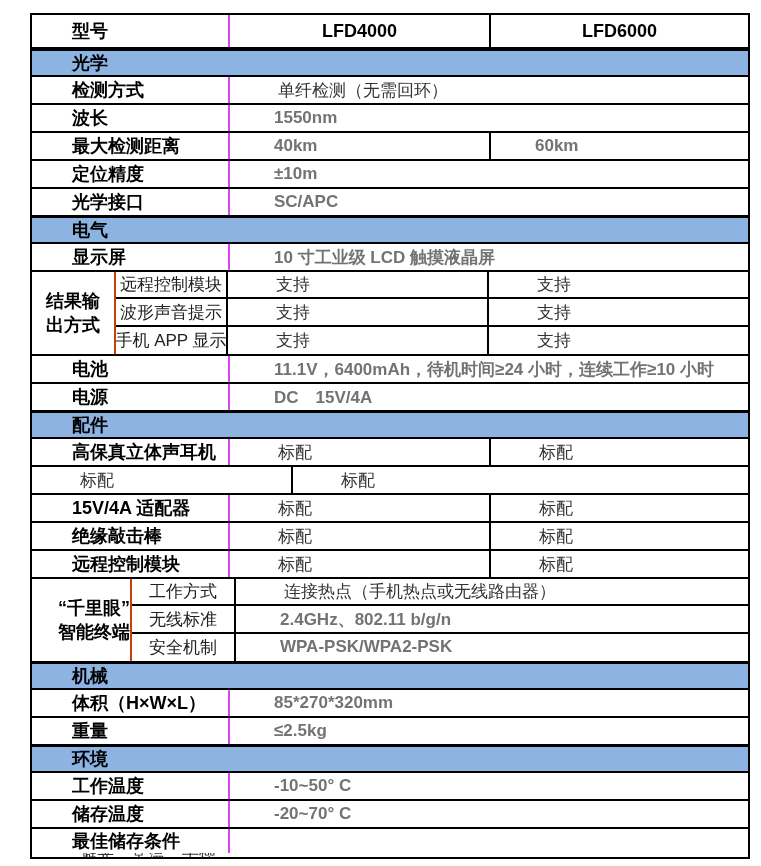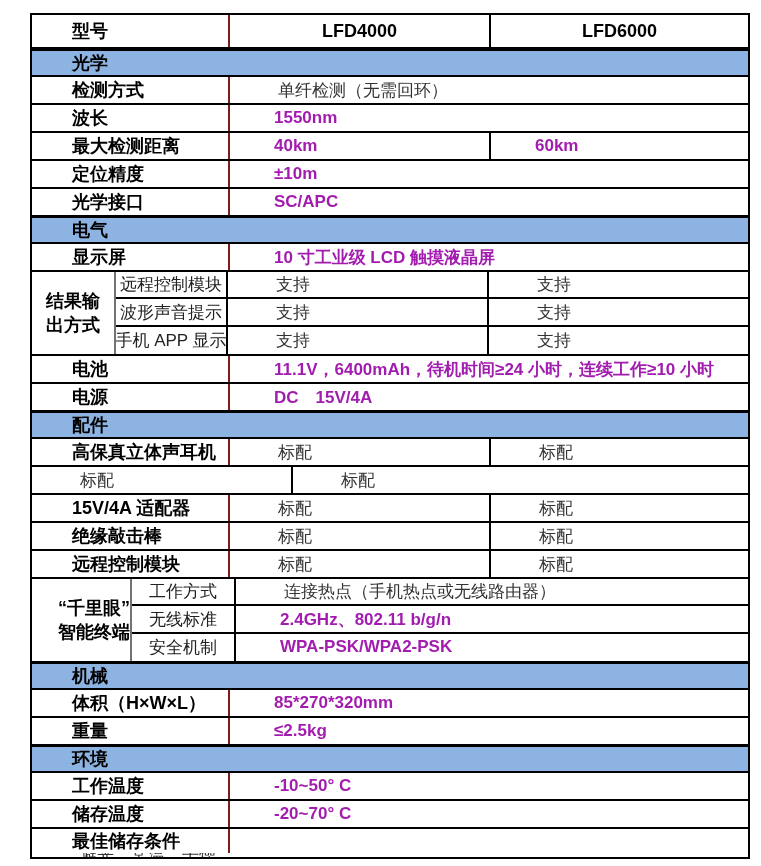--- a/index.html
+++ b/index.html
@@ -41,21 +41,21 @@
     display: flex;
     align-items: center;
     box-sizing: border-box;
     overflow: hidden;
     white-space: nowrap;
   }
   .label {
     flex: none;
     width: 198px;
     padding-left: 40px;
-    border-right: 2px solid #7f1d1d;
+    border-right: 2px solid #d946ef;
     font-size: 18px;
     font-weight: bold;
     color: #000;
   }
   .h-model {
     justify-content: center;
     font-size: 18px;
     font-weight: bold;
     color: #000;
   }
@@ -68,25 +68,25 @@
     color: #000;
   }
   .value {
     padding-left: 48px;
     font-size: 17px;
     color: #333;
   }
   .value.span { flex: 1; border-radius: 13px; }
   .value.v1 { flex: none; width: 261px; border-right: 2px solid #000; }
   .value.v2 { flex: 1; }
-  .value.em { font-weight: bold; color: #a21caf; padding-left: 44px; }
+  .value.em { font-weight: bold; color: #737373; padding-left: 44px; }
   .glabel {
     flex: none;
     width: 84px;
-    border-right: 2px solid #737373;
+    border-right: 2px solid #c2410c;
     display: flex;
     flex-direction: column;
     align-items: center;
     justify-content: center;
     font-size: 18px;
     font-weight: bold;
     color: #000;
     line-height: 24px;
     text-align: center;
     overflow: hidden;

